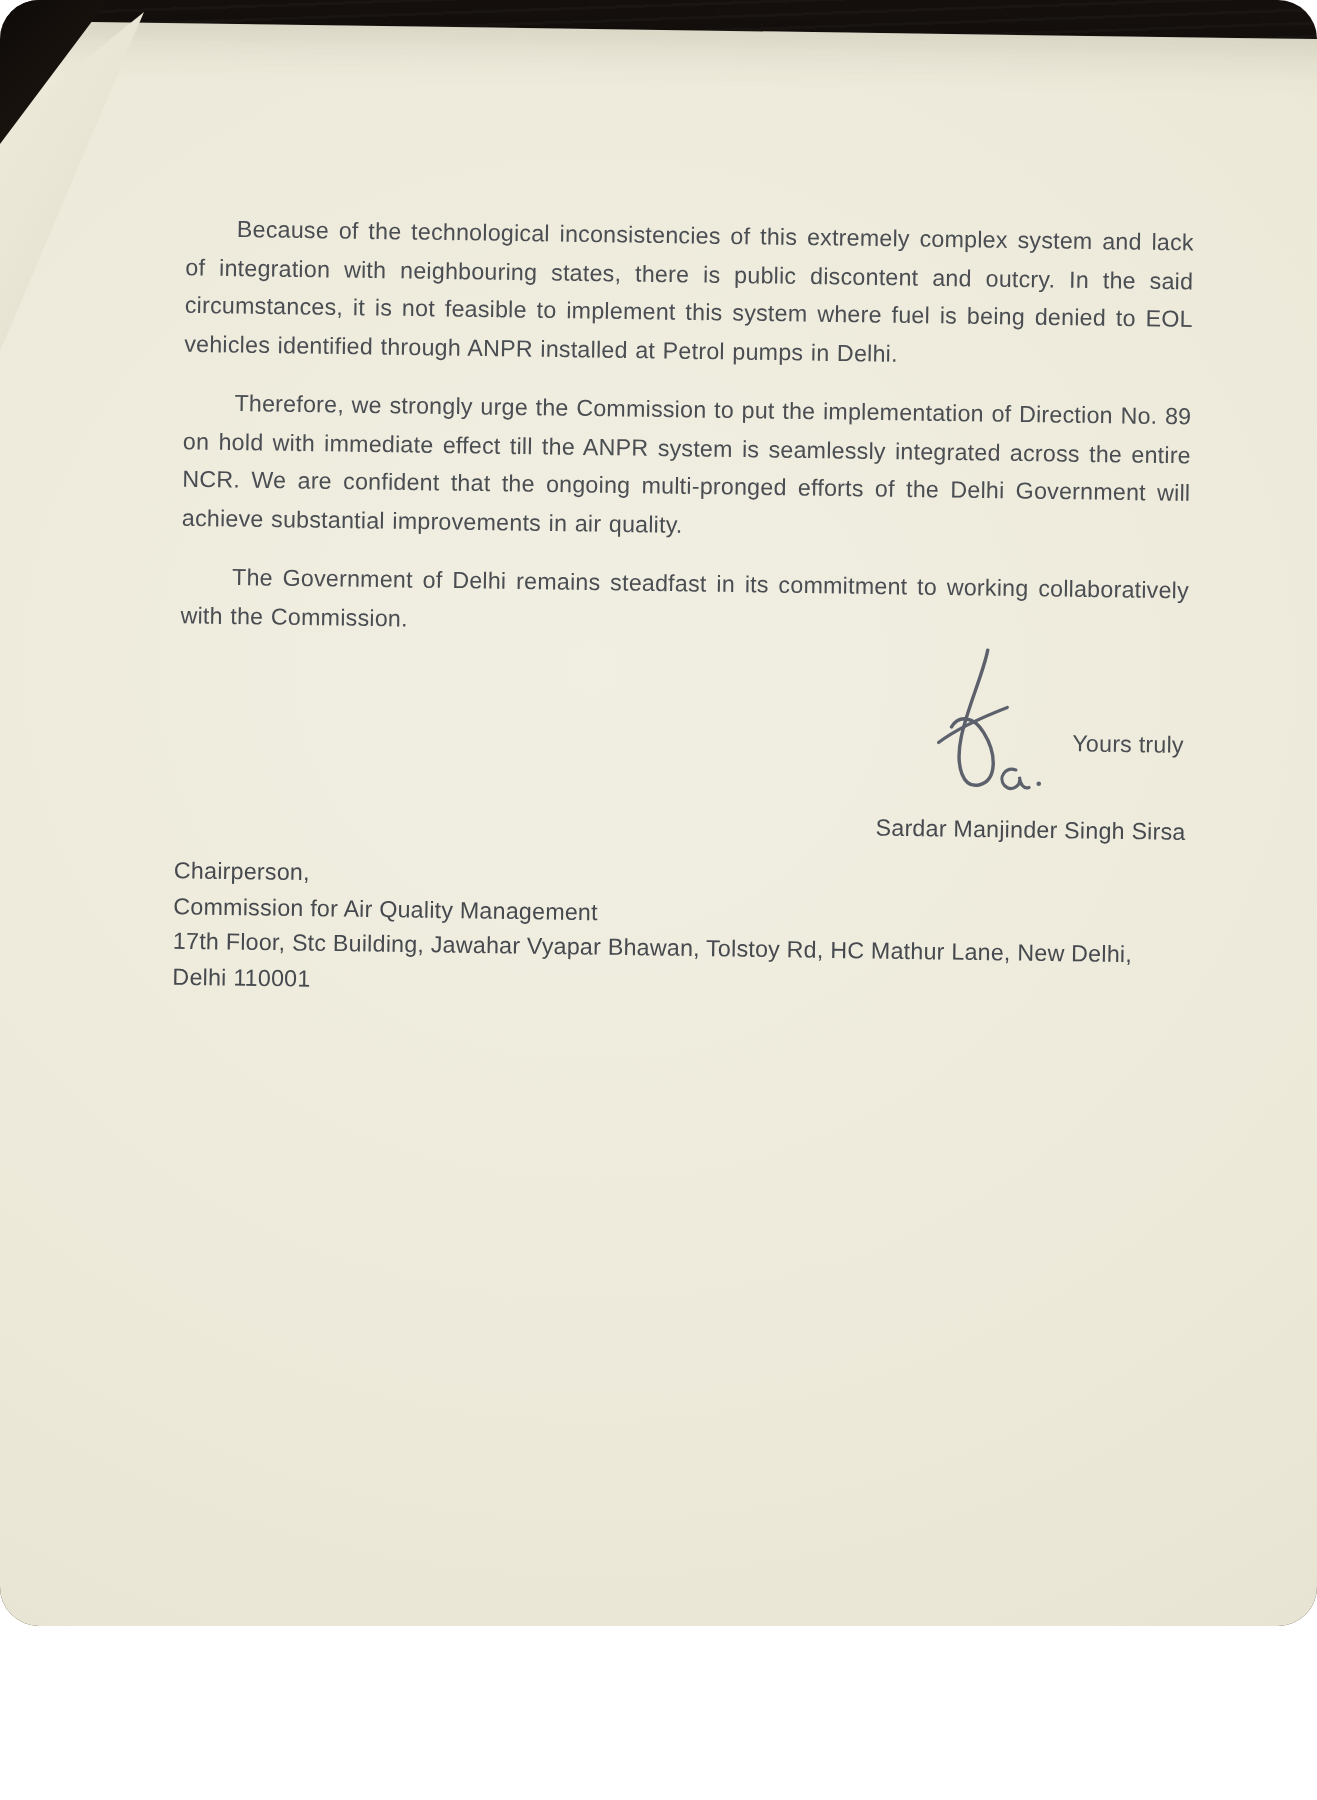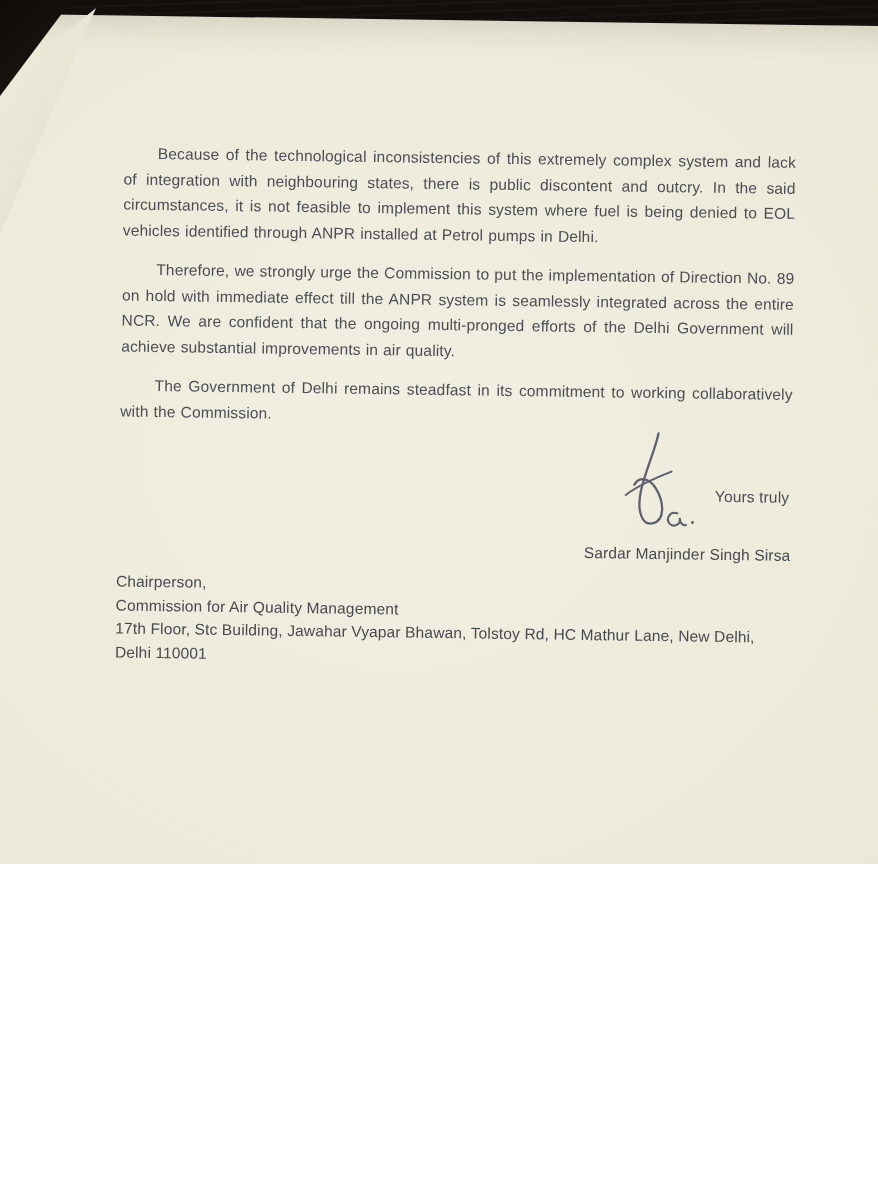--- a/index.html
+++ b/index.html
@@ -7,27 +7,28 @@
     padding: 0;
     width: 878px;
     height: 1200px;
     overflow: hidden;
     font-family: "Liberation Sans", sans-serif;
   }
 
   .scene {
     position: relative;
     width: 878px;
-    height: 864px;
+    height: 1084px;
     overflow: hidden;
     background:
       radial-gradient(90% 55% at 68% 108%, rgba(124, 79, 54, 0.55), transparent 60%),
       radial-gradient(55% 38% at 6% 104%, rgba(98, 63, 44, 0.45), transparent 62%),
       repeating-linear-gradient(178deg, rgba(255,255,255,0.025) 0 2px, transparent 2px 9px),
       linear-gradient(180deg, #15100d 0%, #241b15 38%, #2a1f18 78%, #31231a 100%);
+    border-radius: 26px;
   }
 
   
   .paper {
     position: absolute;
     left: -28px;
     top: 20px;
     width: 934px;
     height: 1122px;
     transform: rotate(0.8deg);

